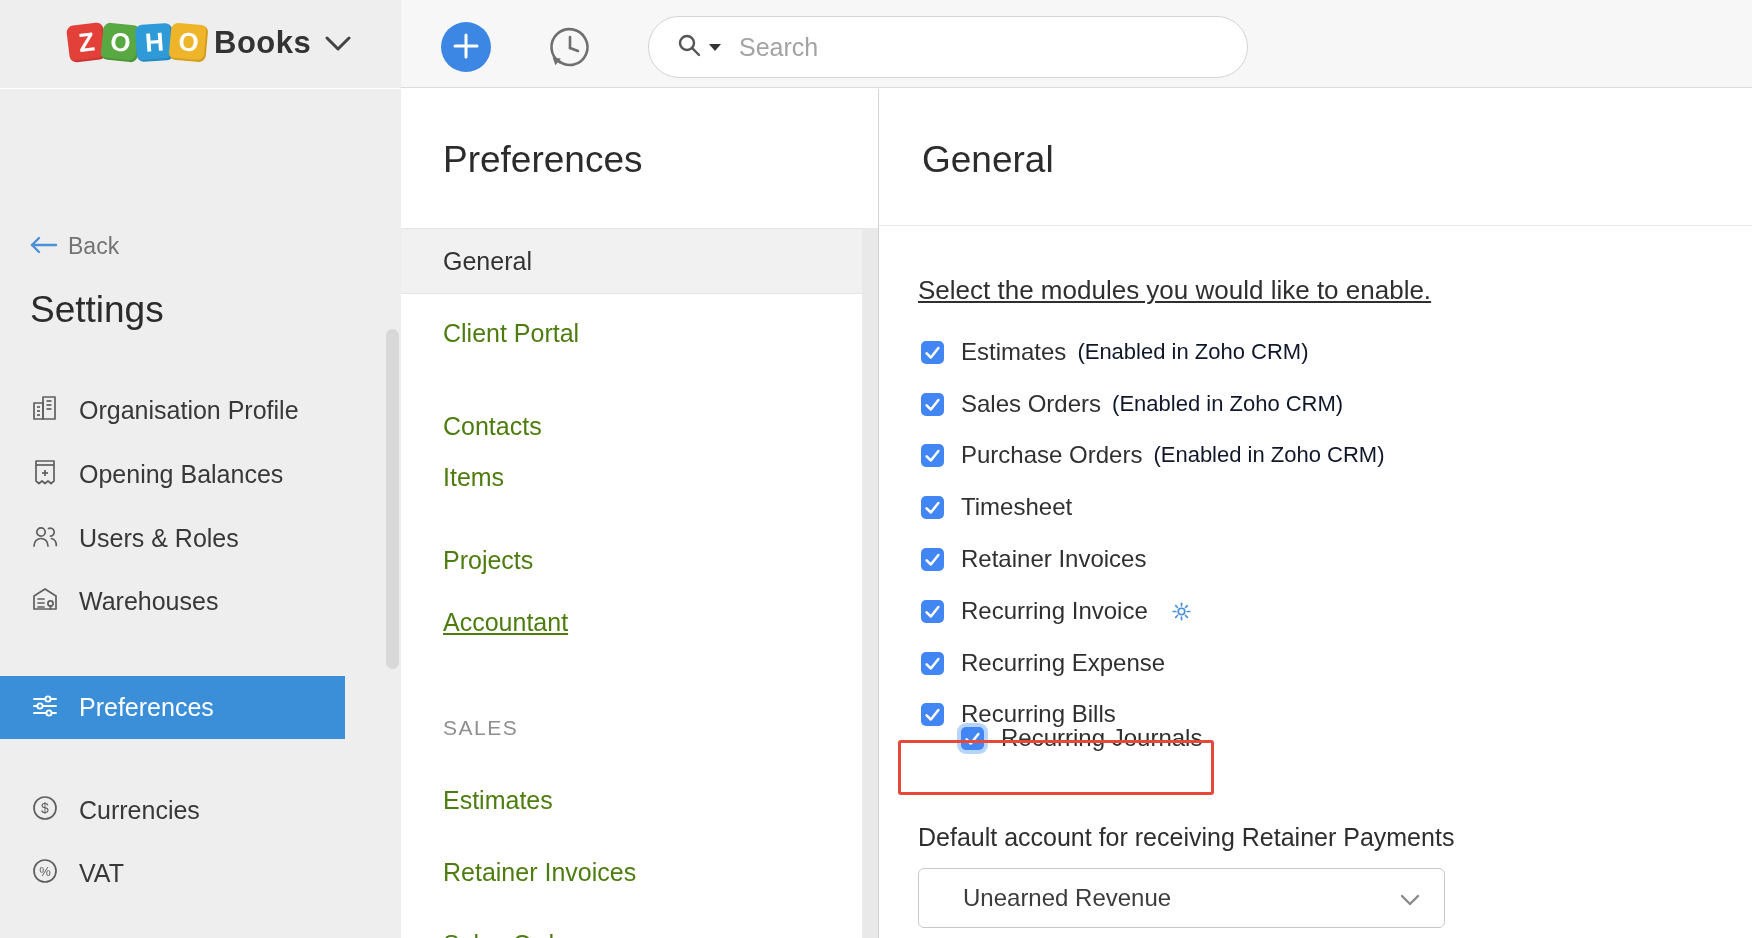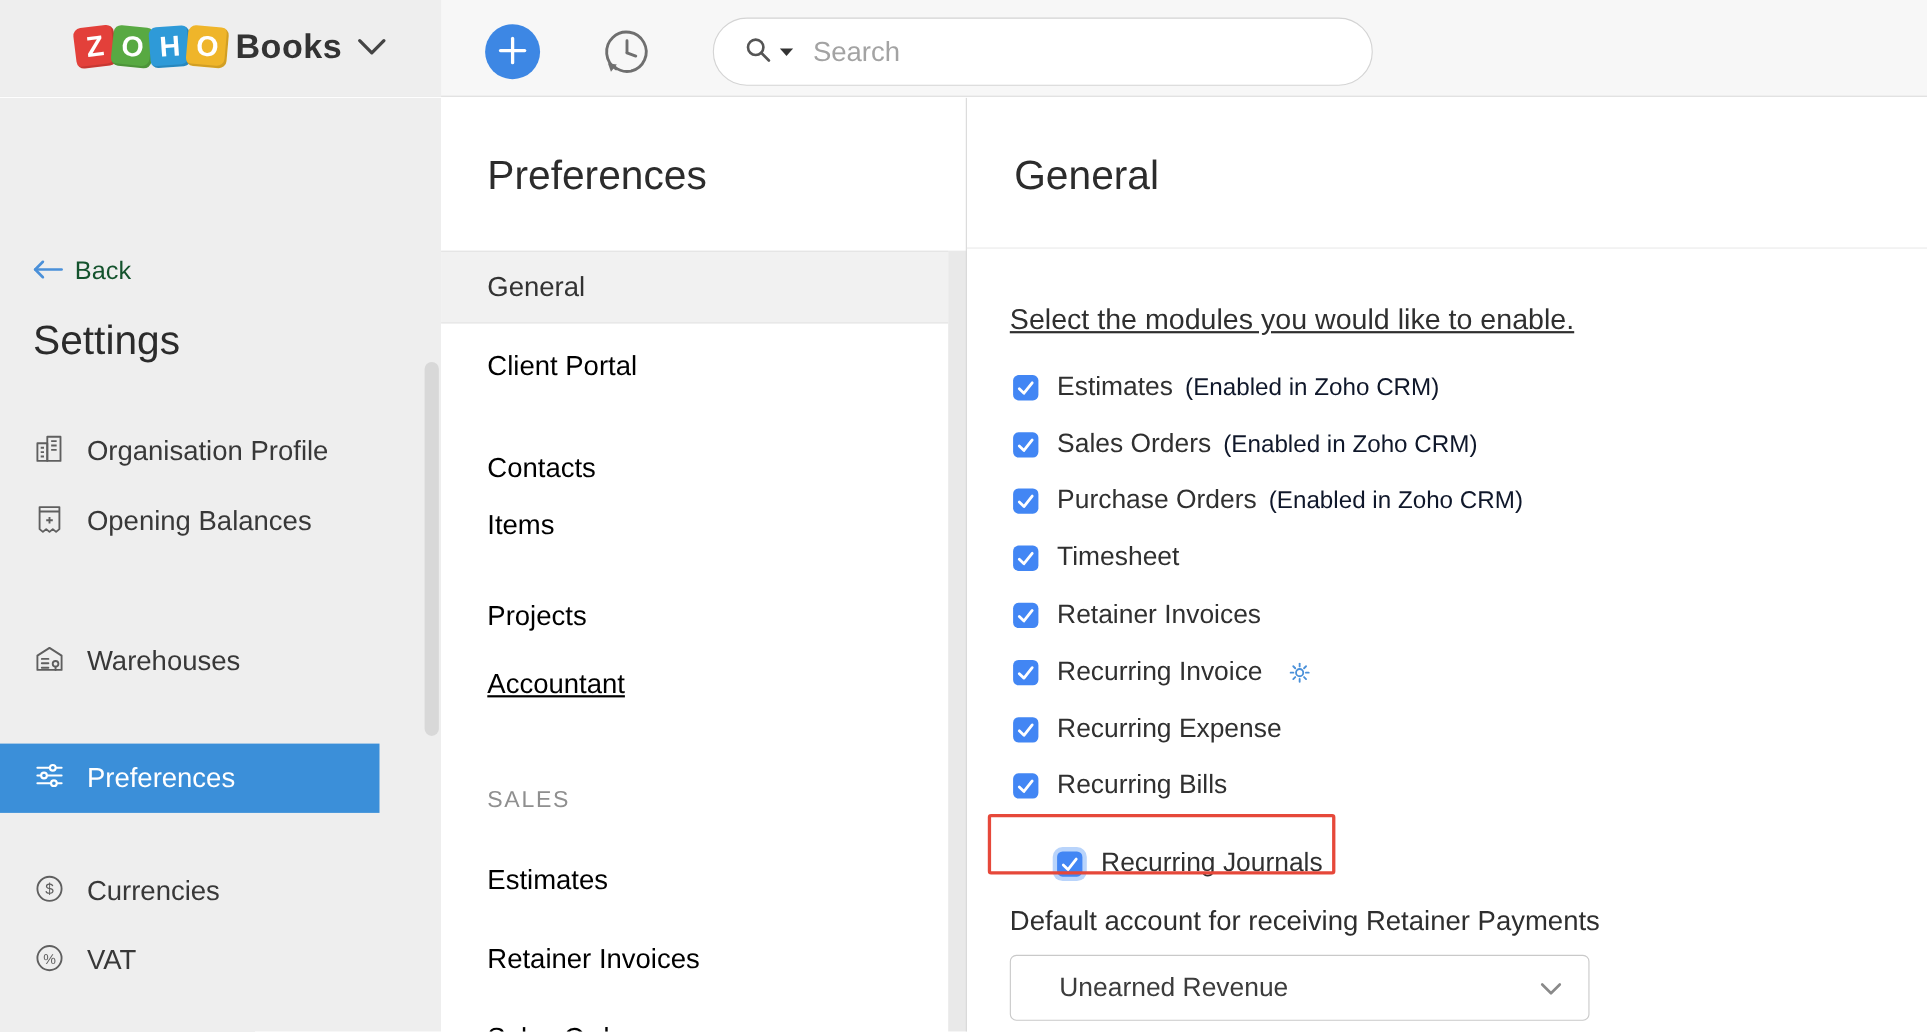--- a/index.html
+++ b/index.html
@@ -28,36 +28,36 @@
   .search-pill { position:absolute; left:648px; top:16px; width:600px; height:62px; background:#fff;
     border:1px solid #d4d4d4; border-radius:31px; display:flex; align-items:center; padding-left:28px; }
   .search-caret { width:0; height:0; border-left:6px solid transparent; border-right:6px solid transparent;
     border-top:7px solid #333; margin-left:8px; cursor:pointer; }
   .search-input { border:none; outline:none; background:transparent; font-size:25px; color:#444;
     margin-left:18px; width:440px; font-family:"Liberation Sans",sans-serif; }
   .search-input::placeholder { color:#a3a3a3; }
   
   .sidebar { position:absolute; left:0; top:89px; width:401px; height:849px; background:#eeeeee; }
   .back-link { position:absolute; left:28px; top:144px; display:flex; gap:10px;
-    color:#14532d; font-size:23px; cursor:pointer; }
+    color:#737373; font-size:23px; cursor:pointer; }
   .settings-title { position:absolute; left:30px; top:200px; font-size:37px; color:#2b2b2b; }
   .side-item { position:absolute; left:0; width:345px; height:40px; display:flex; align-items:center;
     padding-left:30px; gap:19px; cursor:pointer; }
   .side-item .label { font-size:25px; color:#383838; }
   .side-item svg { flex:0 0 auto; }
   .side-item.selected { height:63px; background:#3b8fd9; }
   .side-item.selected .label { color:#ffffff; }
   .side-scroll-thumb { position:absolute; left:386px; top:240px; width:13px; height:340px;
     background:#d8d8d8; border-radius:7px; }
   
   .midpanel { position:absolute; left:401px; top:89px; width:478px; height:849px; background:#ffffff; }
   .mid-title { position:absolute; left:42px; top:50px; font-size:37px; color:#2c2c2c; }
   .mid-sep { position:absolute; left:0; top:139px; width:478px; height:1px; background:#e6e6e6; }
   .mid-item { position:absolute; left:0; width:367px; height:30px; display:flex; align-items:center;
-    padding-left:42px; font-size:25px; color:#000000; cursor:pointer; }
+    padding-left:42px; font-size:25px; color:#4d7c0f; cursor:pointer; }
   .mid-item.selected { left:0; width:461px; height:66px; background:#f1f1f1;
     border-top:1px solid #e4e4e4; border-bottom:1px solid #e4e4e4; color:#333; }
   .mid-section { position:absolute; left:42px; width:300px; height:28px; font-size:21px; color:#8f8f8f;
     letter-spacing:1.5px; display:flex; align-items:center; }
   .mid-scroll { position:absolute; left:461px; top:139px; width:17px; height:710px; background:#e9e9e9; }
   .mid-divider { position:absolute; left:878px; top:89px; width:1px; height:849px; background:#d4d4d4; }
   
   .main { position:absolute; left:879px; top:89px; width:873px; height:849px; background:#ffffff; }
   .main-title { position:absolute; left:43px; top:50px; font-size:37px; color:#2c2c2c; }
   .main-sep { position:absolute; left:0; top:136px; width:873px; height:1px; background:#e9e9e9; }
@@ -164,20 +164,31 @@
         <svg width="30" height="30" viewBox="0 0 30 30" fill="none" stroke="#5f5f5f" stroke-width="1.7" stroke-linejoin="round">
           <path d="M6 4 h18 v20 l-3 2.5 -3-2.5 -3 2.5 -3-2.5 -3 2.5 -3-2.5 z"></path>
           <line x1="6" y1="8" x2="24" y2="8"></line>
           <line x1="15" y1="13" x2="15" y2="19"></line>
             <line x1="12" y1="16" x2="18" y2="16"></line>
         </svg>
       </span>
       <span class="label">Opening Balances</span>
     </div>
 
+    <div class="side-item" style="top:429px;">
+      <span>
+        <svg width="30" height="30" viewBox="0 0 30 30" fill="none" stroke="#5f5f5f" stroke-width="1.7" stroke-linecap="round" stroke-linejoin="round">
+          <circle cx="11" cy="11" r="4.2"></circle>
+          <path d="M4 25 c0-5 3.5-7.5 7-7.5 s7 2.5 7 7.5"></path>
+          <path d="M18.5 7.5 a4 4 0 1 1 2 7.6"></path>
+          <path d="M21.5 17.5 c3 .8 4.8 3.5 4.8 7"></path>
+        </svg>
+      </span>
+      <span class="label">Users &amp; Roles</span>
+    </div>
 
     <div class="side-item" style="top:492px;">
       <span>
         <svg width="30" height="30" viewBox="0 0 30 30" fill="none" stroke="#5f5f5f" stroke-width="1.7" stroke-linecap="round" stroke-linejoin="round">
           <path d="M4 12 l11-7 11 7 v13 h-22 z"></path>
           <line x1="8" y1="15" x2="14" y2="15"></line>
             <line x1="8" y1="19" x2="14" y2="19"></line>
             <line x1="8" y1="23" x2="14" y2="23"></line>
           <circle cx="20.5" cy="19.5" r="2.6"></circle>
             <path d="M20.5 22.1 v3"></path>
@@ -341,21 +352,21 @@
       <span class="mod-label">Recurring Expense</span>
     </div>
     <div class="mod-row" style="top:612px;">
       <span class="checkbox">
           <svg width="19" height="19" viewBox="0 0 21 21">
             <polyline points="4,11.5 8.7,16 17,5.5" fill="none" stroke="#fff" stroke-width="2.8" stroke-linecap="round" stroke-linejoin="round"></polyline>
           </svg>
         </span>
       <span class="mod-label">Recurring Bills</span>
     </div>
-    <div class="mod-row" style="top:683px;padding-left:40px;">
+    <div class="mod-row" style="top:636px;padding-left:40px;">
       <span class="checkbox glow">
           <svg width="19" height="19" viewBox="0 0 21 21">
             <polyline points="4,11.5 8.7,16 17,5.5" fill="none" stroke="#fff" stroke-width="2.8" stroke-linecap="round" stroke-linejoin="round"></polyline>
           </svg>
         </span>
       <span class="mod-label">Recurring Journals</span>
     </div>
 
     <div class="highlight-box"></div>
 

